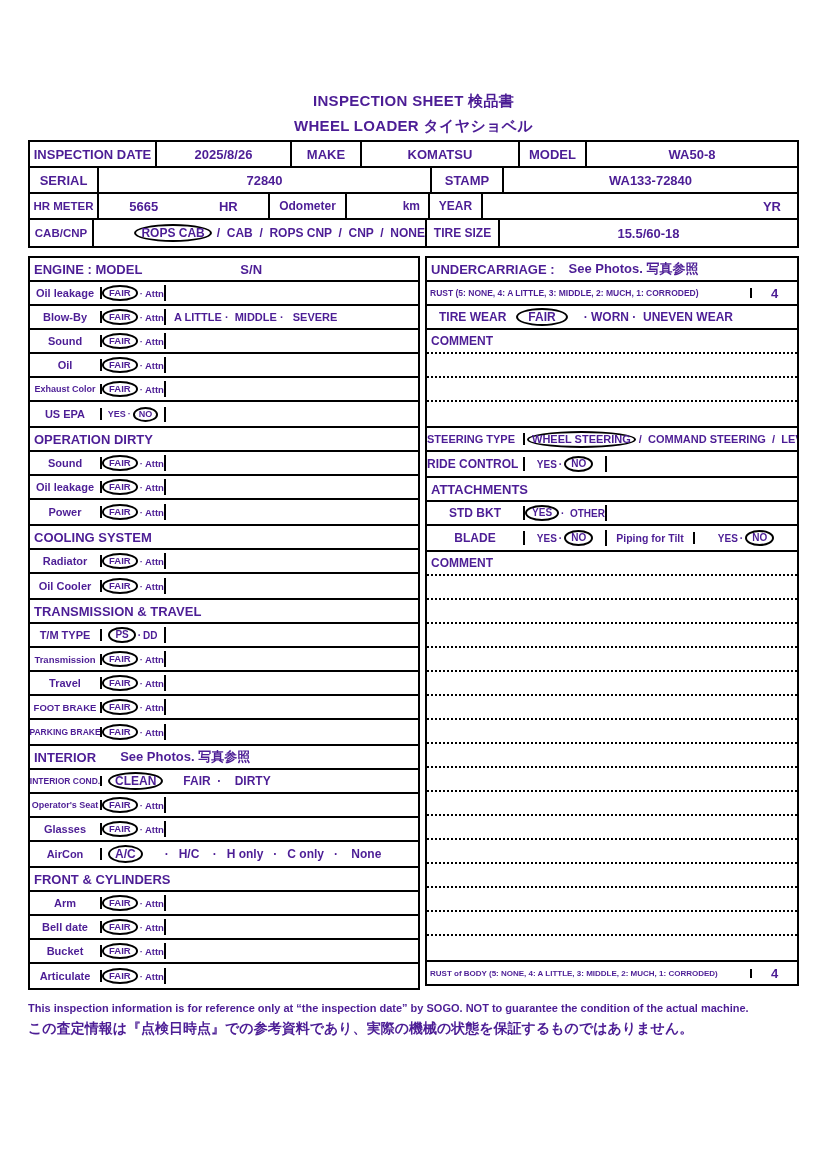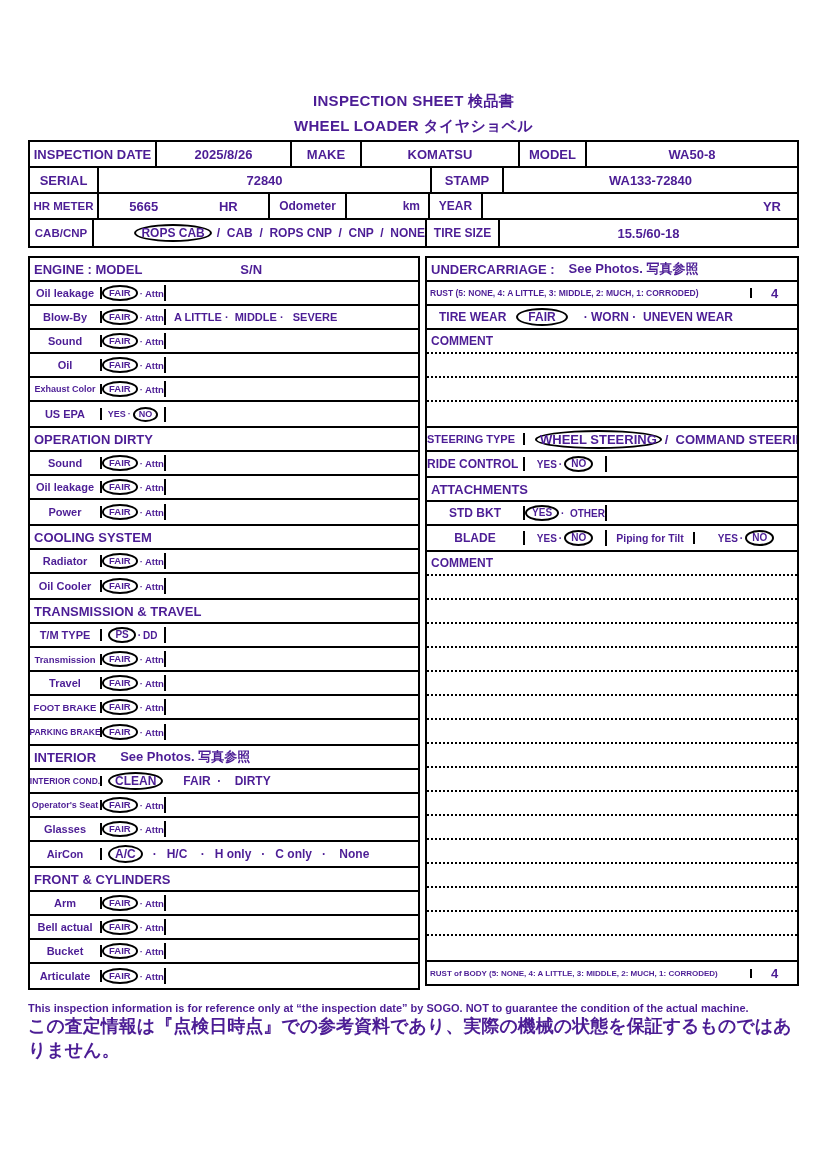--- a/index.html
+++ b/index.html
@@ -42,21 +42,21 @@
   .opts{width:82px;border-right:2px solid #000;display:flex;align-items:center;justify-content:center;
         font-size:10px;gap:2px;white-space:nowrap;overflow:hidden}
   .fill{flex:1}
   .rustlab{flex:1;border-right:2px solid #000;display:flex;align-items:center;font-size:8.5px;
            padding-left:3px;white-space:nowrap;overflow:hidden}
   .rustval{width:45px;display:flex;align-items:center;justify-content:center;font-size:13px}
   .dot{height:24px;border-bottom:2px dotted #000}
   .cmt{display:flex;align-items:center;height:24px;font-size:12px;padding-left:4px;border-bottom:2px dotted #000}
   .solidtop{border-top:2px solid #000}
   .foot1{margin-top:12px;font-size:11px}
-  .foot2{font-size:18px}
+  .foot2{margin-top:6px;font-size:14px}
 </style>
 </head>
 <body>
 
 <div class="page">
 <div class="content">
 
   <div class="t1">INSPECTION SHEET 検品書</div>
   <div class="t2">WHEEL LOADER タイヤショベル</div>
 
@@ -293,38 +293,38 @@
             <span class="circ">FAIR</span>
             <span>·</span>
             <span>Attn</span>
           </div>
           <div class="rest"></div>
         </div>
         <div class="r">
           <div class="lab">AirCon</div>
           <div class="merge">
             <span class="circ">A/C</span>
-            <span class="pre" style="margin-left:10px">·   H/C    ·   H only   ·   C only   ·    None</span>
+            <span class="pre" style="margin-left:22px">·   H/C    ·   H only   ·   C only   ·    None</span>
           </div>
         </div>
       </div>
 
       <div class="sect">
         <div class="shead">FRONT &amp; CYLINDERS</div>
         <div class="r">
           <div class="lab">Arm</div>
           <div class="rate">
             <span class="circ">FAIR</span>
             <span>·</span>
             <span>Attn</span>
           </div>
           <div class="rest"></div>
         </div>
         <div class="r">
-          <div class="lab">Bell actual</div>
+          <div class="lab">Bell date</div>
           <div class="rate">
             <span class="circ">FAIR</span>
             <span>·</span>
             <span>Attn</span>
           </div>
           <div class="rest"></div>
         </div>
         <div class="r">
           <div class="lab">Bucket</div>
           <div class="rate">
@@ -366,21 +366,21 @@
         </div>
         <div class="cmt">COMMENT</div>
         <div class="dot"></div>
         <div class="dot"></div>
         <div class="dot"></div>
       </div>
 
       <div class="sect">
         <div class="r">
           <div class="lab2" style="font-size:11px">STEERING TYPE</div>
-          <div class="merge" style="font-size:13px;padding-left:10px">
+          <div class="merge" style="font-size:11px;padding-left:2px">
             <span class="circ" style="padding:1px 3px">WHEEL STEERING</span>
             <span class="pre" style="margin-left:3px">/  COMMAND STEERING  /  LEVER STEERING</span>
           </div>
         </div>
         <div class="r">
           <div class="lab2">RIDE CONTROL</div>
           <div class="opts">
             <span>YES</span>
             <span>·</span>
             <span class="circ">NO</span>

